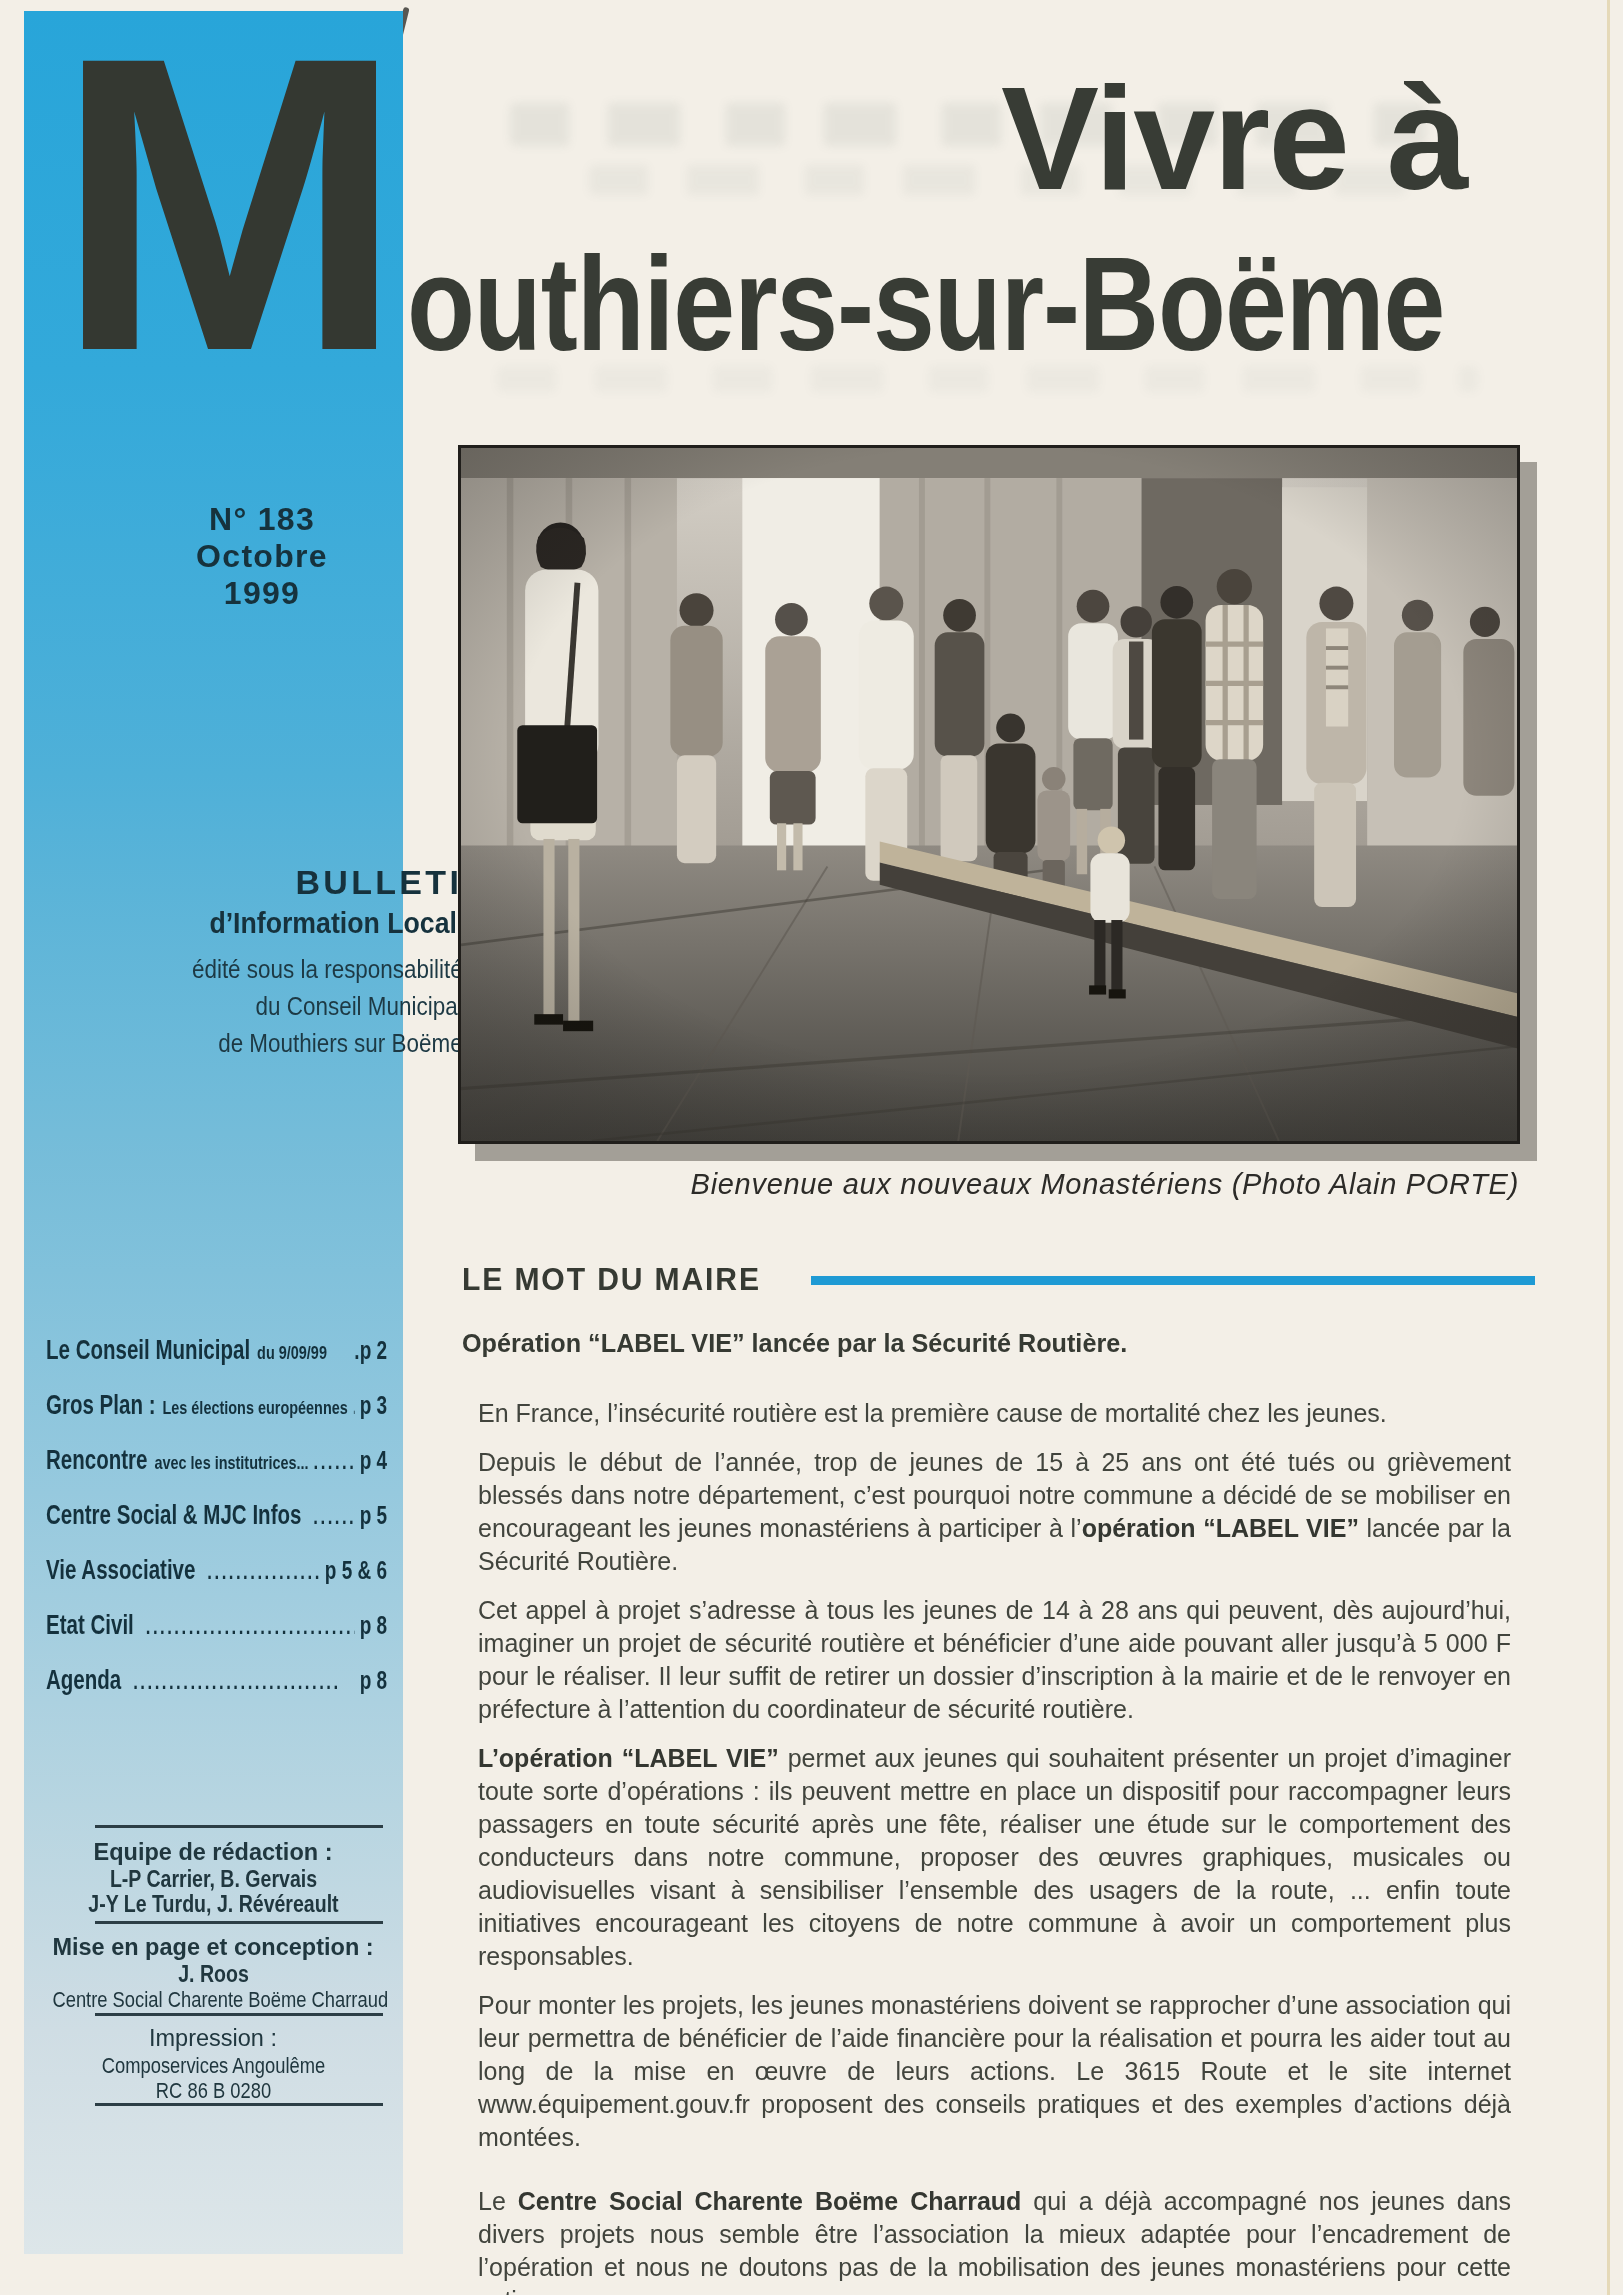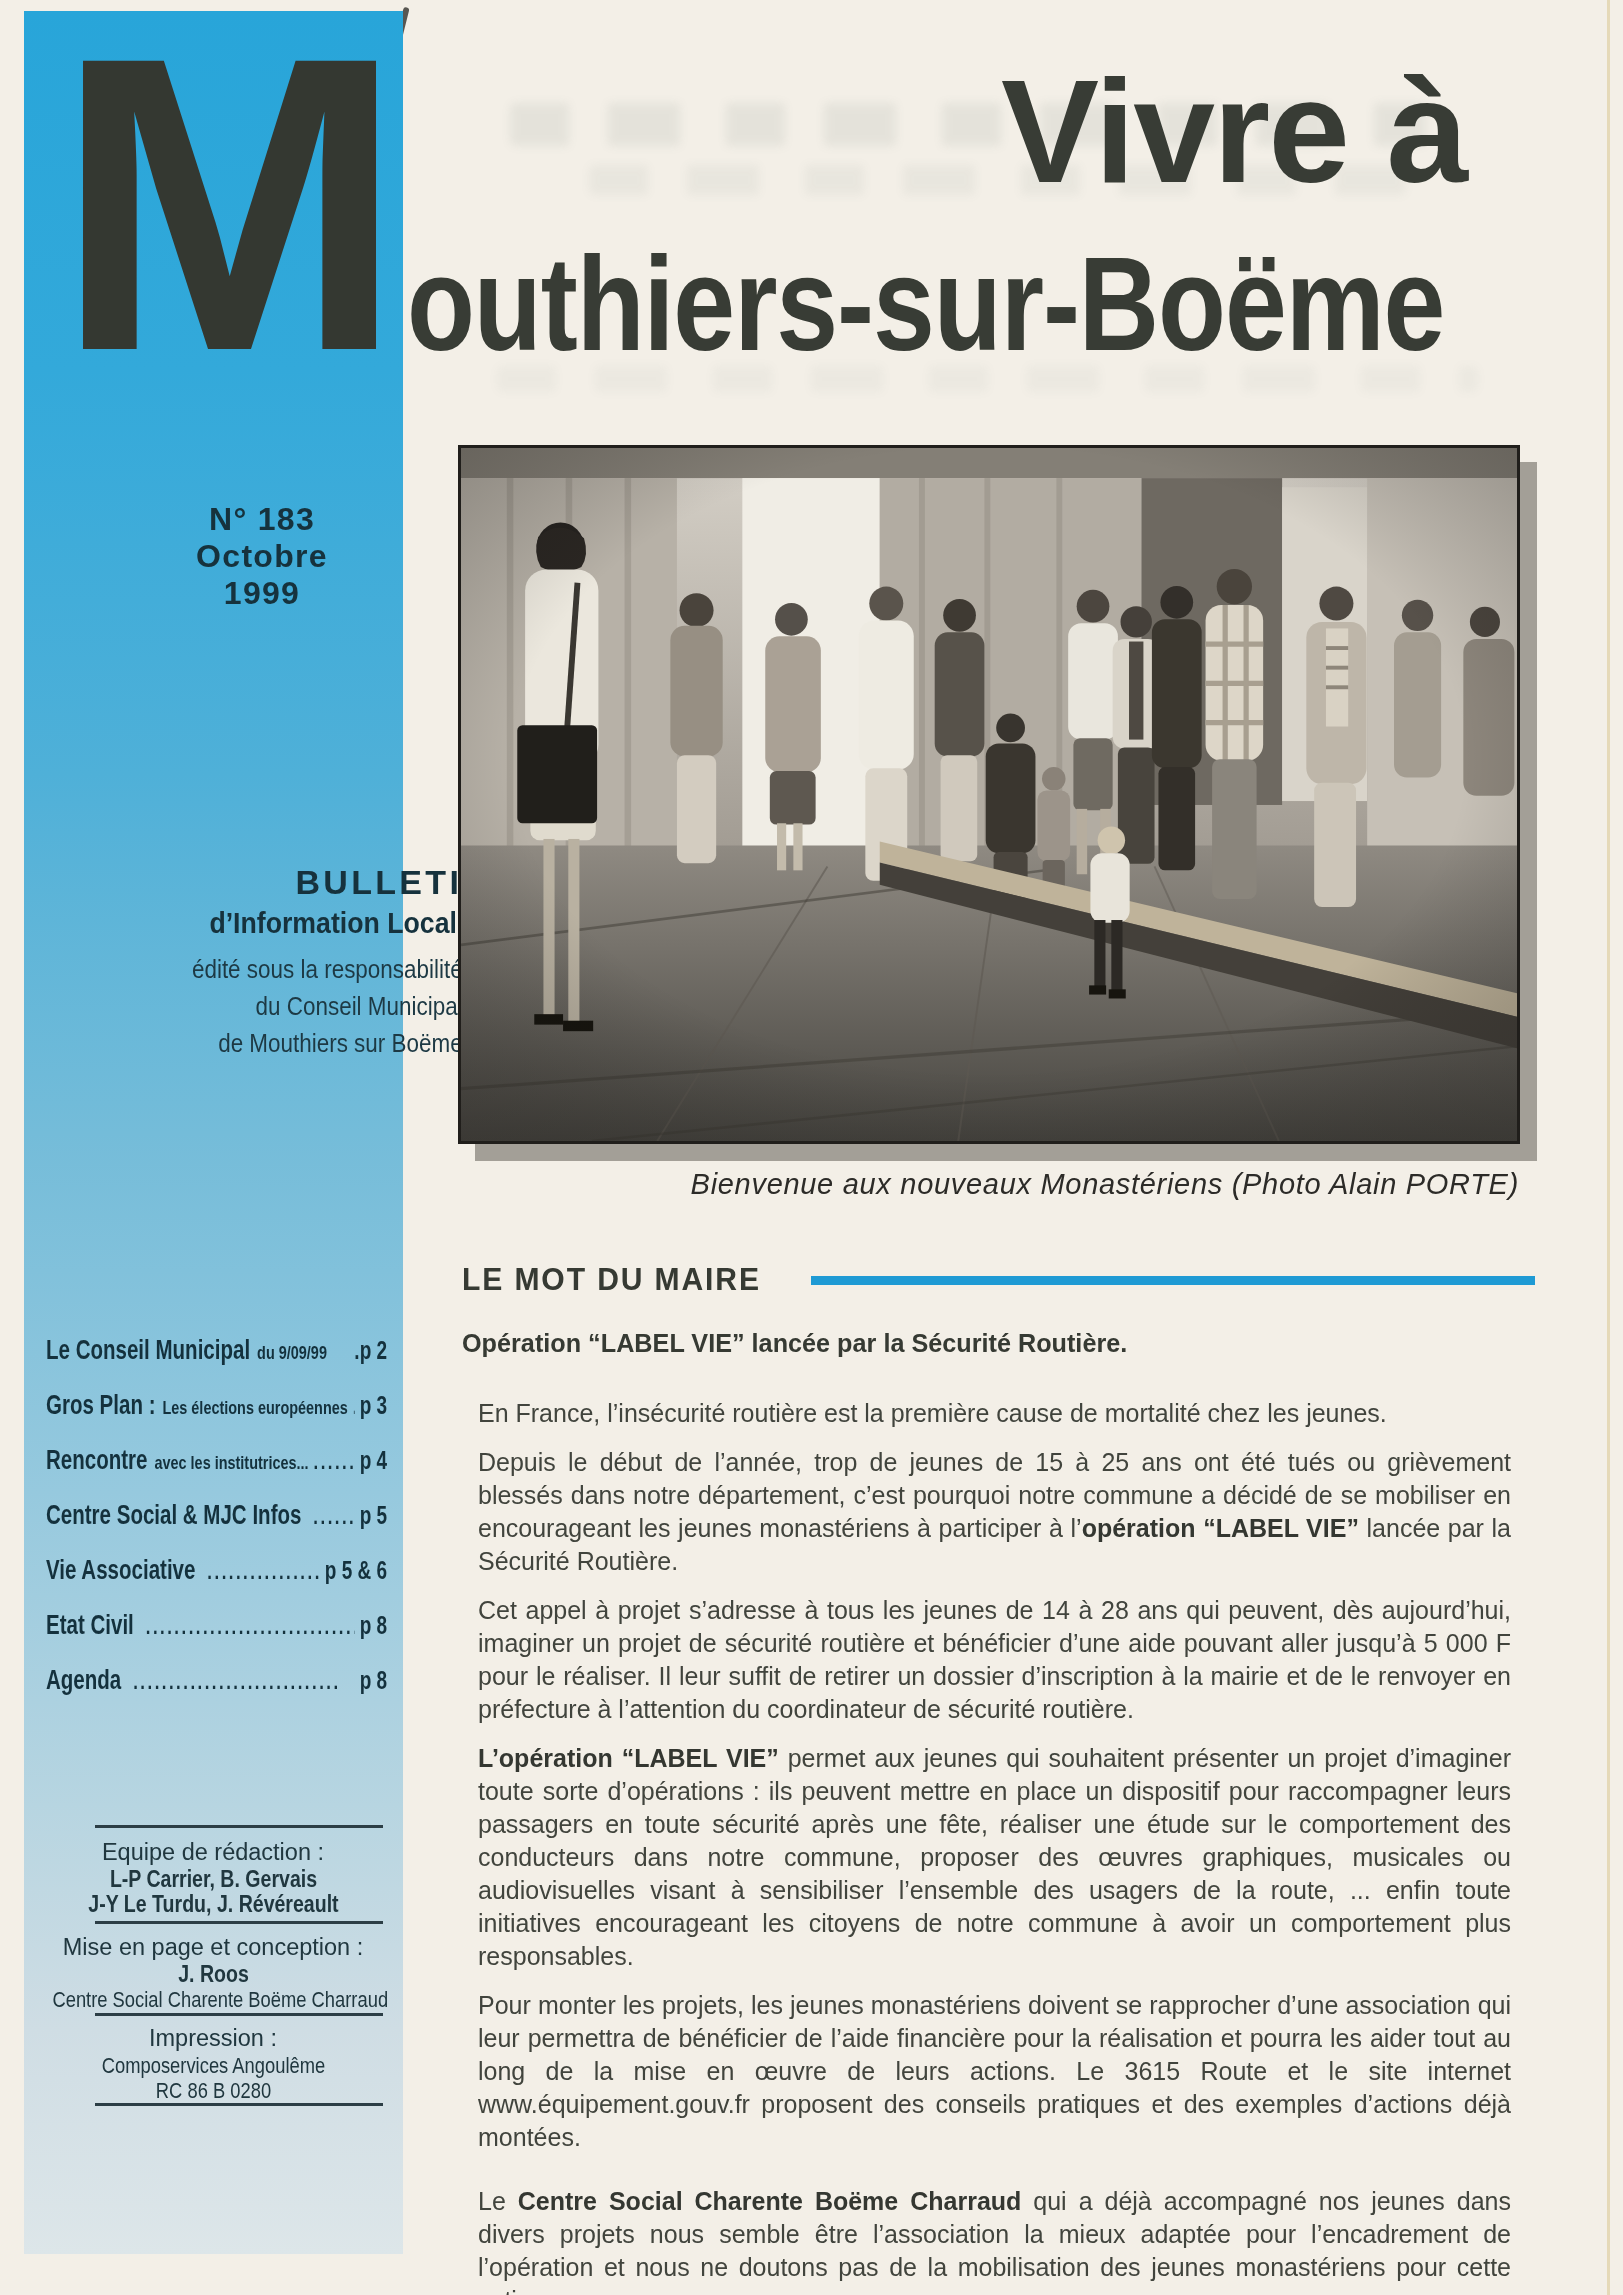--- a/index.html
+++ b/index.html
@@ -38,28 +38,28 @@
   .toc { position:absolute; left:46px; top:1335px; width:340px; }
   .toc-row { height:55px; display:flex; align-items:baseline; transform:scaleX(.76);
              transform-origin:0 50%; width:132%; white-space:nowrap; color:#14313d; }
   .toc-main   { font-size:27px; font-weight:bold; }
   .toc-detail { font-size:19px; font-weight:bold; margin-left:9.2px; }
   .toc-dots   { flex:1; min-width:0; overflow:hidden; font-size:22px; font-weight:bold; letter-spacing:3.3px; margin:0 6.5px; }
   .toc-page   { font-size:25px; font-weight:bold; }
 
   .credit-divider { position:absolute; left:95px; width:288px; height:3.3px; background:#2c3e46; }
   .credits { position:absolute; left:23.5px; width:379px; text-align:center; color:#20373f; }
-  .credit-title { font-size:23.5px; font-weight:normal; line-height:27.5px; }
+  .credit-title { font-size:23.5px; font-weight:bold; line-height:27.5px; }
   .credit-line  { font-size:21.6px; line-height:25.5px; transform:scaleX(.85); white-space:nowrap; }
   .credit-line.strong { font-weight:bold; font-size:23px; }
 
   
   .m-initial { position:absolute; left:55px; top:-5.2px; font-size:419px; font-weight:bold;
                line-height:1; color:#343831; }
-  .title1 { position:absolute; left:1001px; top:58px; font-size:147px; font-weight:bold;
+  .title1 { position:absolute; left:1001px; top:65px; font-size:147px; font-weight:bold;
             color:#383c35; letter-spacing:-2px; line-height:1; white-space:nowrap;text-align:center; }
   .title2 { position:absolute; left:407px; top:237px; font-size:134px; font-weight:bold;
             color:#383c35; line-height:1; letter-spacing:-1.3px; white-space:nowrap;
             transform:scaleX(.83); transform-origin:0 0; }
 
   
   .photo { position:absolute; left:458px; top:445px; width:1056px; height:693px;
            border:3.3px solid #201e1b; background:#b9b4ac; box-shadow:17px 17px 0 #a39f97; }
   .photo svg { display:block; width:100%; height:100%; }
   .caption { position:absolute; left:458px; top:1168px; width:1061px; text-align:right;

